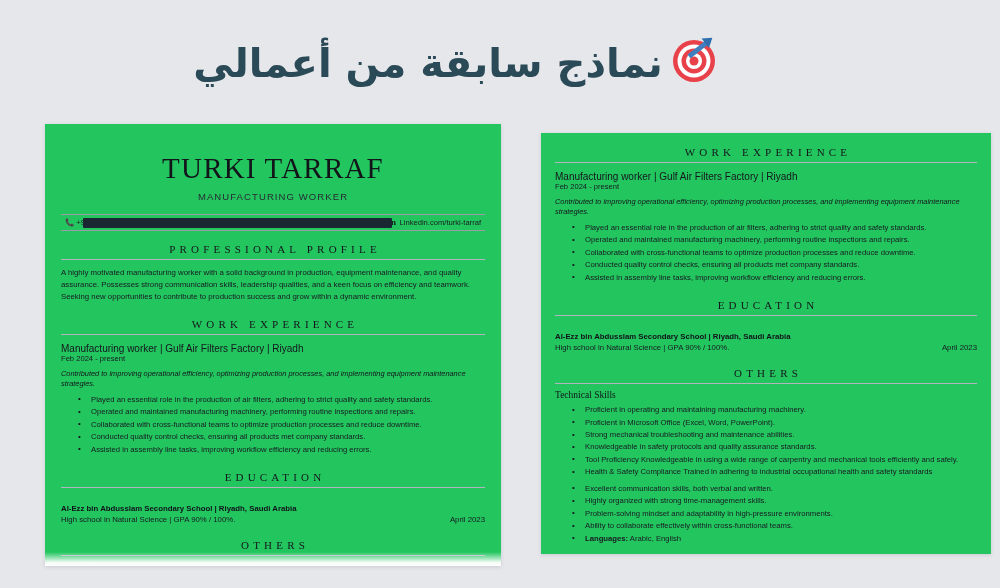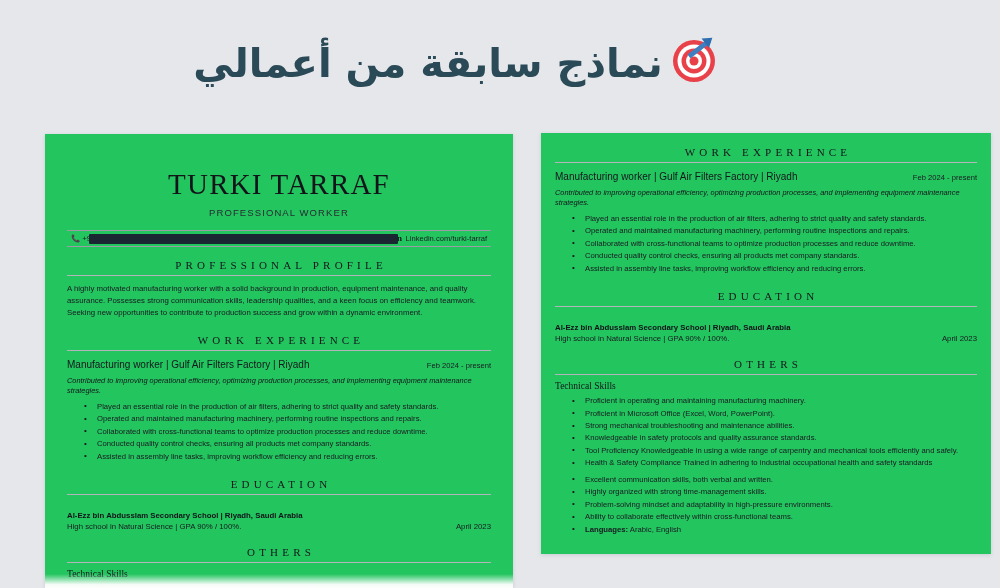--- a/index.html
+++ b/index.html
@@ -73,23 +73,23 @@
   }
 
   
   .page {
     position: absolute;
     background: #22c55e;
     box-shadow: 0 1px 4px rgba(60,60,80,0.16);
     overflow: hidden;
   }
   .page-left {
-    left: 45px; top: 134px;
+    left: 45px; top: 124px;
     width: 452px; height: 438px;
-    padding: 8px;
+    padding: 2px;
   }
   .page-right {
     left: 541px; top: 133px;
     width: 450px; height: 421px;
   }
   .page-inner {
     padding: 0 14px;
     box-sizing: border-box;
     width: 100%;
   }
@@ -171,20 +171,21 @@
     line-height: 1.55;
     color: #1a1a22;
     margin-top: 7px;
     text-align: left;
   }
   .job-row {
     display: flex;
     justify-content: space-between;
     align-items: baseline;
     margin-top: 8px;
+    flex-direction: column;
   }
   .job-title {
     font-size: 10px;
     color: #16161d;
   }
   .job-date {
     font-size: 7.6px;
     color: #1a1a22;
     white-space: nowrap;
   }
@@ -258,21 +259,21 @@
     <span class="ring r4"></span>
     <span class="ring r5"></span>
     <span class="dart"></span>
   </div>
 </div>
 
 <div class="page page-left">
   <div class="page-inner">
 
     <div class="resume-name">TURKI TARRAF</div>
-    <div class="resume-role">PROFESSIONAL WORKER</div>
+    <div class="resume-role">MANUFACTURING WORKER</div>
 
     <div class="contact-row">
       <div class="contact-item">
         <span class="mini-icon">📞</span>
         <span>+9</span>
       </div>
       <div class="redaction"></div>
       <div class="contact-right">
         <span class="contact-sep">|</span>
         <span class="li-icon">in</span>

